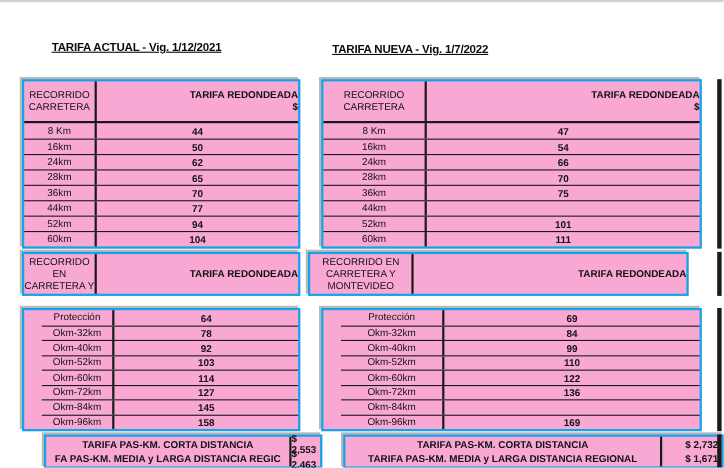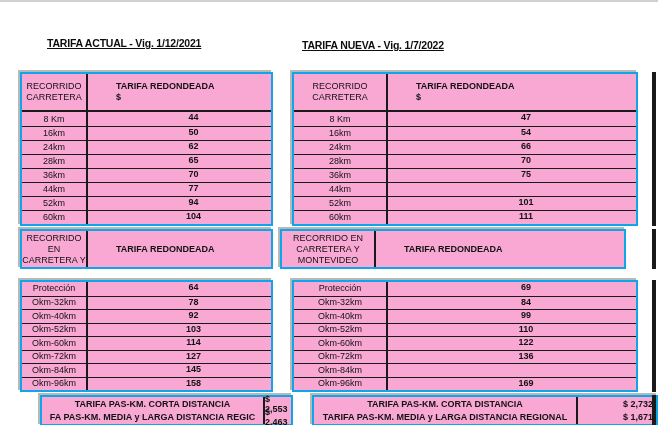--- a/index.html
+++ b/index.html
@@ -15,28 +15,28 @@
   }
   .tbl{
     position:absolute;box-sizing:border-box;background:#f9a8d4;
     border:2px solid #0ea5e9;box-shadow:-2px -2px 0 0 #b8b8b8;
     --bc:#1a1a1a;
   }
   .hrow{height:38px;border-bottom:2px solid var(--bc);display:flex;box-sizing:border-box;}
   .c1{width:var(--c1);border-right:2px solid var(--bc);box-sizing:border-box;
       display:flex;flex-direction:column;justify-content:center;align-items:center;
       font-size:9px;line-height:11px;text-align:center;}
-  .c2{flex:1;display:flex;flex-direction:column;justify-content:center;align-items:flex-start;
-      font-size:9px;line-height:11px;text-align:center;padding-left:28px;}
+  .c2{flex:1;display:flex;flex-direction:column;justify-content:center;align-items:flex-end;
+      font-size:9px;line-height:11px;text-align:center;}
   .hrow .c2{font-weight:bold;}
   .drow{height:14px;display:flex;box-sizing:border-box;}
   .drow + .drow{border-top:1.5px solid var(--bc);}
   .drow .c1{flex-direction:row;font-size:9px;}
   .drow .c2{flex-direction:row;font-weight:bold;font-size:9px;}
-  .s2r .drow{height:13.5px;}
+  .s2r .drow{height:13.5px;margin-left:16px;}
   .s2h{display:flex;height:100%;}
   .s2h .c2{font-weight:bold;}
   .sum{display:flex;margin-left:20px;}
   .sum .labels{flex:1;display:flex;flex-direction:column;overflow:hidden;}
   .sum .vals{border-left:2px solid var(--bc);display:flex;flex-direction:column;box-sizing:border-box;}
   .srow{height:13.5px;display:flex;align-items:center;justify-content:center;
         font-weight:bold;font-size:9px;white-space:nowrap;overflow:hidden;}
   .vrow{height:13.5px;display:flex;align-items:center;justify-content:flex-end;
         font-weight:bold;font-size:9px;padding-right:3px;}
   .sliver{position:absolute;background:#1a1a1a;}
@@ -239,21 +239,21 @@
       <div class="c1">Okm-96km</div>
       <div class="c2">169</div>
     </div>
 </div>
 
 <div class="tbl sum" style="left:292px;top:395px;width:346px;height:31px;">
   <div class="labels">
     <div class="srow">TARIFA PAS-KM. CORTA DISTANCIA</div>
     <div class="srow">TARIFA PAS-KM. MEDIA y LARGA DISTANCIA REGIONAL</div>
   </div>
-  <div class="vals" style="width:80px;">
+  <div class="vals" style="width:56px;">
     <div class="vrow">$ 2,732</div>
     <div class="vrow">$ 1,671</div>
   </div>
 </div>
 
 <div class="sliver" style="left:652px;top:72px;width:4px;height:154px;"></div>
 <div class="sliver" style="left:652px;top:229px;width:4px;height:40px;"></div>
 <div class="sliver" style="left:652px;top:280px;width:4px;height:112px;"></div>
 <div class="sliver" style="left:652px;top:395px;width:4px;height:30px;"></div>
 

